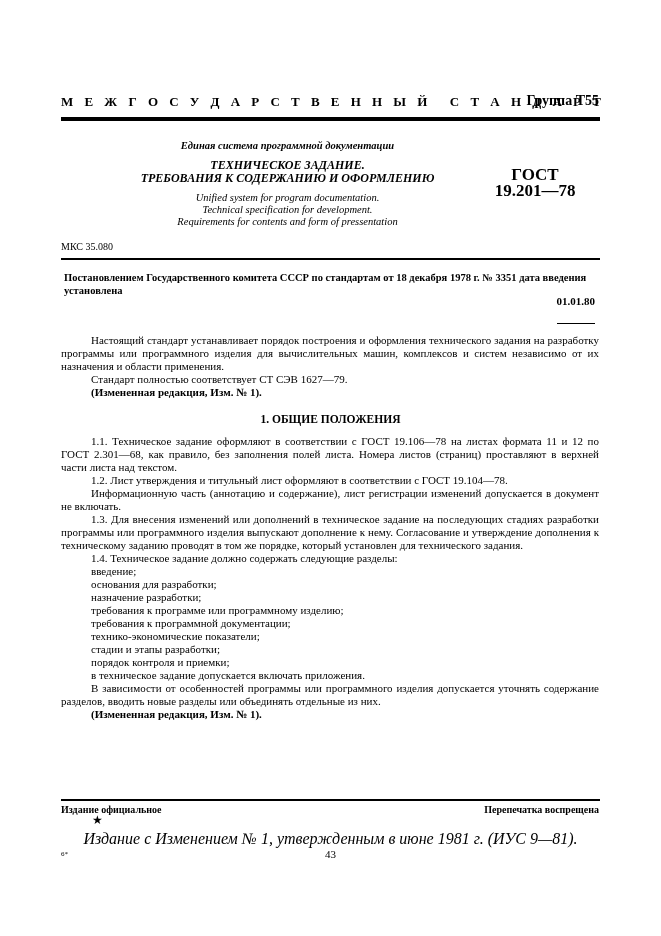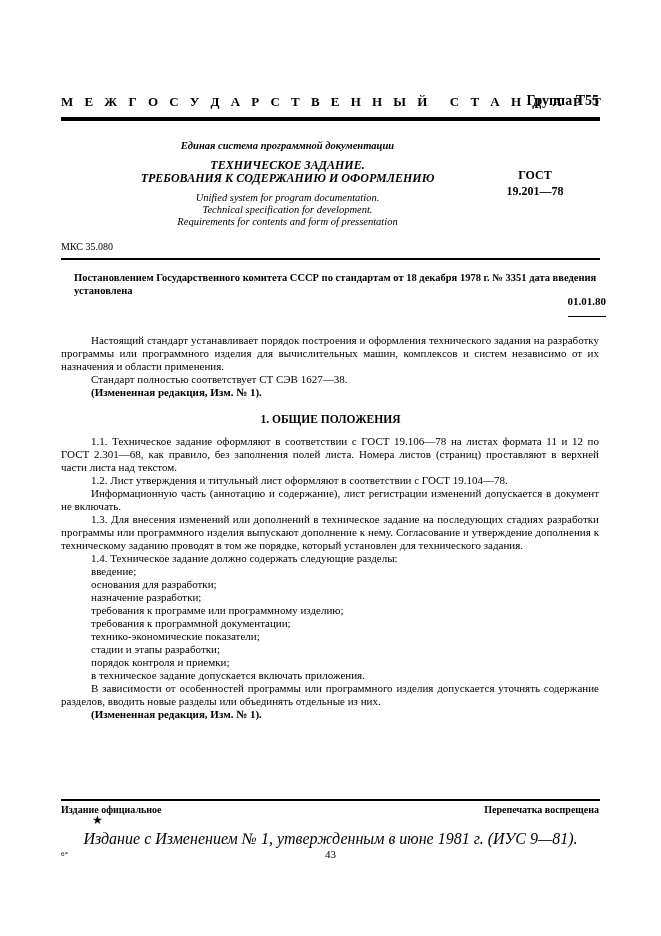--- a/index.html
+++ b/index.html
@@ -14,25 +14,25 @@
       left: 61px; top: 94px; width: 540px;
       font-size: 13px; font-weight: bold;
       display: flex; justify-content: space-between;
     }
     .thick-rule { left: 61px; width: 539px; height: 4px; background: #000; }
     .rule1 { top: 117px; }
     .center-block { left: 130px; width: 315px; top: 140px; text-align: center; font-style: italic; }
     .esp { font-size: 10.5px; font-weight: bold; margin-bottom: 8px; }
     .title-ru { font-size: 12px; font-weight: bold; line-height: 13px; margin-bottom: 7px; }
     .title-en { font-size: 10.5px; line-height: 12px; }
-    .gost { left: 470px; width: 130px; top: 167px; text-align: center; font-size: 12px; font-weight: bold; line-height: 16px; }
+    .gost { left: 470px; width: 130px; top: 167px; text-align: center; font-size: 17px; font-weight: bold; line-height: 16px; }
     .mks { left: 61px; top: 241px; font-size: 10px; }
     .rule2 { top: 258px; height: 2px; }
-    .decree { left: 74px; top: 271px; width: 540px; font-size: 10.5px; font-weight: bold; line-height: 13px; }
-    .date { right: 55px; top: 295px; font-size: 11px; font-weight: bold; border-bottom: 1.5px solid #000; padding-bottom: 9px; }
+    .decree { left: 64px; top: 271px; width: 540px; font-size: 10.5px; font-weight: bold; line-height: 13px; }
+    .date { right: 66px; top: 295px; font-size: 11px; font-weight: bold; border-bottom: 1.5px solid #000; padding-bottom: 16px; }
     .body-text {
       left: 61px; width: 538px; font-size: 11px; line-height: 13px; text-align: justify;
     }
     .p { text-indent: 30px; margin: 0; }
     .p-noind { margin: 0; padding-left: 30px; }
     .bold { font-weight: bold; }
     .intro { top: 334px; }
     .section-head { left: 61px; width: 539px; top: 413px; text-align: center; font-size: 11.5px; font-weight: bold; }
     .sec1 { top: 435px; }
     .rule3 { top: 799px; height: 2px; }
@@ -99,21 +99,21 @@
 </div>
 
 <div class="abs mks">МКС 35.080</div>
 <div class="abs thick-rule rule2"></div>
 
 <div class="abs decree">Постановлением Государственного комитета СССР по стандартам от 18 декабря 1978 г.  № 3351 дата введения установлена</div>
 <div class="abs date">01.01.80</div>
 
 <div class="abs body-text intro">
   <p class="p">Настоящий стандарт устанавливает порядок построения и оформления технического задания на разработку программы или программного изделия для вычислительных машин, комплексов и систем независимо от их назначения и области применения.</p>
-  <p class="p">Стандарт полностью соответствует СТ СЭВ 1627—38.</p>
+  <p class="p">Стандарт полностью соответствует СТ СЭВ 1627—79.</p>
   <p class="p bold">(Измененная редакция, Изм. № 1).</p>
 </div>
 
 <div class="abs section-head">1. ОБЩИЕ ПОЛОЖЕНИЯ</div>
 
 <div class="abs body-text sec1">
   <p class="p">1.1. Техническое задание оформляют в соответствии с ГОСТ 19.106—78 на листах формата 11 и 12 по ГОСТ 2.301—68, как правило, без заполнения полей листа. Номера листов (страниц) проставляют в верхней части листа над текстом.</p>
   <p class="p">1.2. Лист утверждения и титульный лист оформляют в соответствии с ГОСТ 19.104—78.</p>
   <p class="p">Информационную часть (аннотацию и содержание), лист регистрации изменений допускается в документ не включать.</p>
   <p class="p">1.3. Для внесения изменений или дополнений в техническое задание на последующих стадиях разработки программы или программного изделия выпускают дополнение к нему. Согласование и утверждение дополнения к техническому заданию проводят в том же порядке, который установлен для технического задания.</p>

